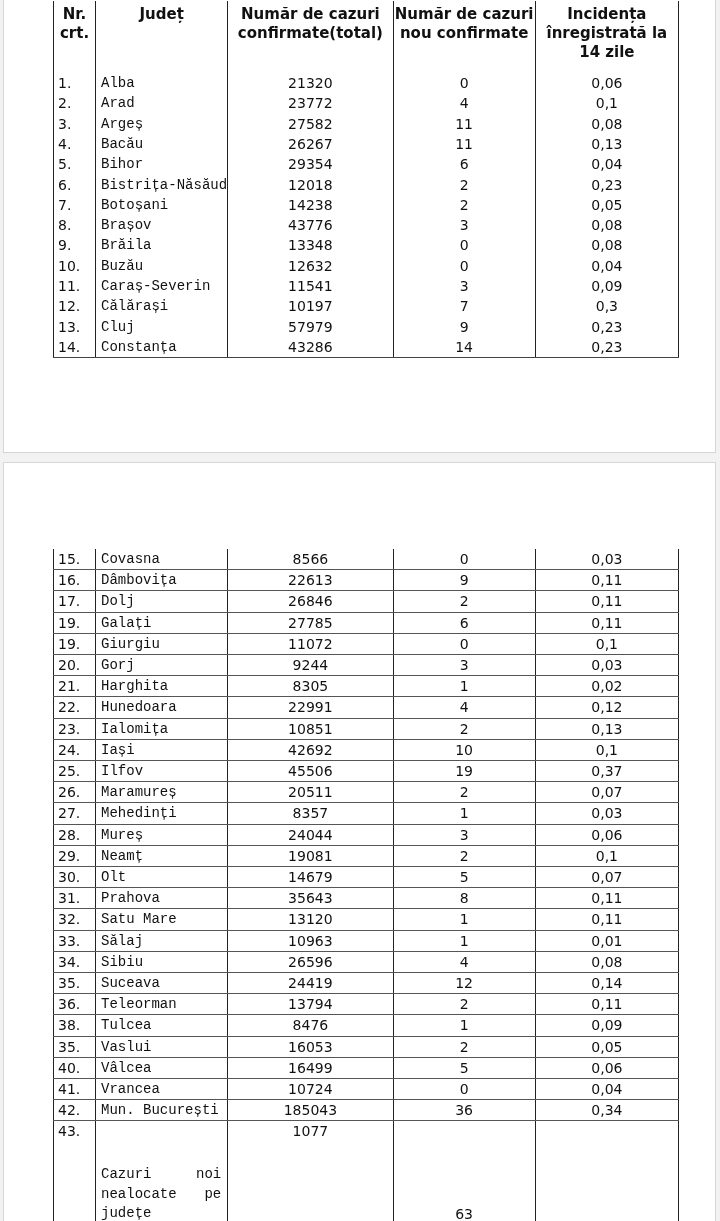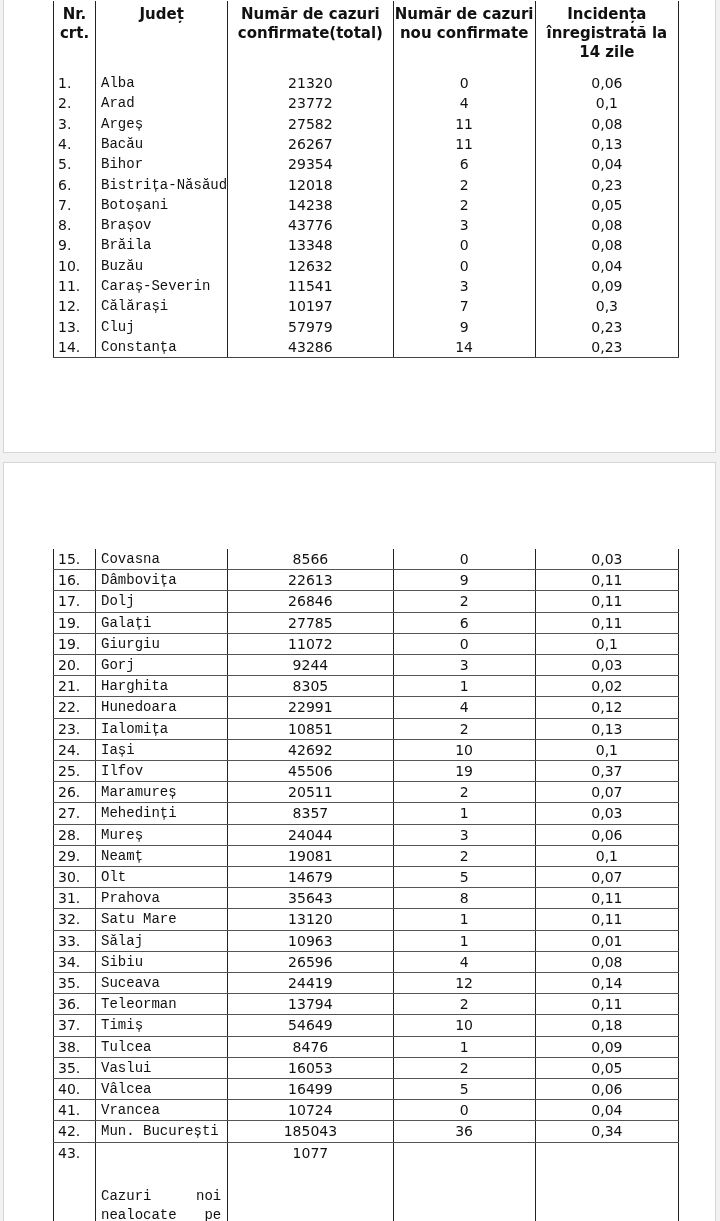--- a/index.html
+++ b/index.html
@@ -318,27 +318,20 @@
           <td class="vl vr ctr">0,14</td>
         </tr>
         <tr>
           <td class="vl num">36.</td>
           <td class="vl name">Teleorman</td>
           <td class="vl ctr">13794</td>
           <td class="vl ctr">2</td>
           <td class="vl vr ctr">0,11</td>
         </tr>
         <tr>
-          <td class="vl num">37.</td>
-          <td class="vl name">Timiș</td>
-          <td class="vl ctr">54649</td>
-          <td class="vl ctr">10</td>
-          <td class="vl vr ctr">0,18</td>
-        </tr>
-        <tr>
           <td class="vl num">38.</td>
           <td class="vl name">Tulcea</td>
           <td class="vl ctr">8476</td>
           <td class="vl ctr">1</td>
           <td class="vl vr ctr">0,09</td>
         </tr>
         <tr>
           <td class="vl num">35.</td>
           <td class="vl name">Vaslui</td>
           <td class="vl ctr">16053</td>

